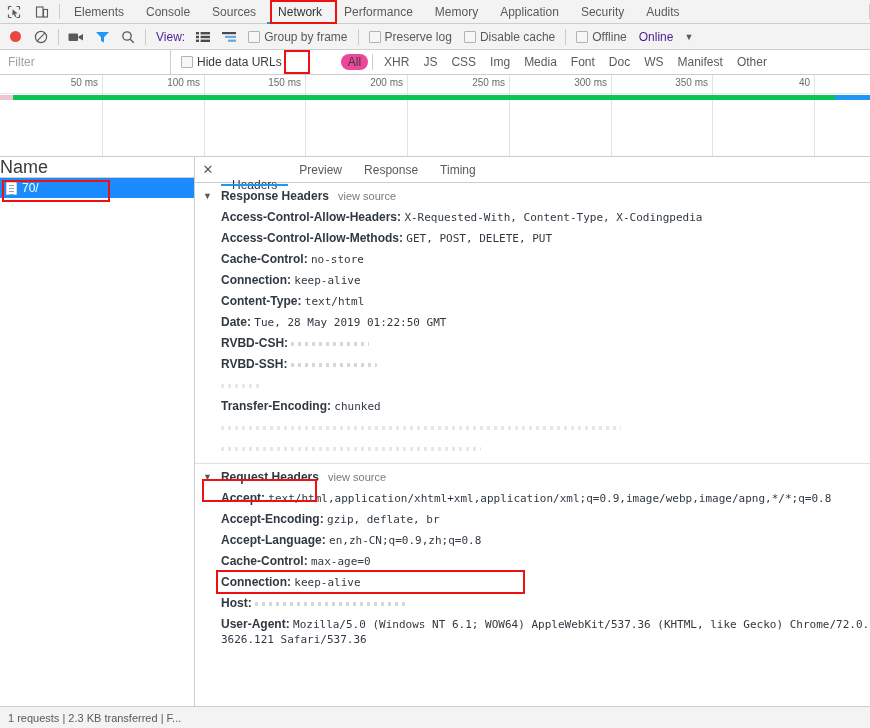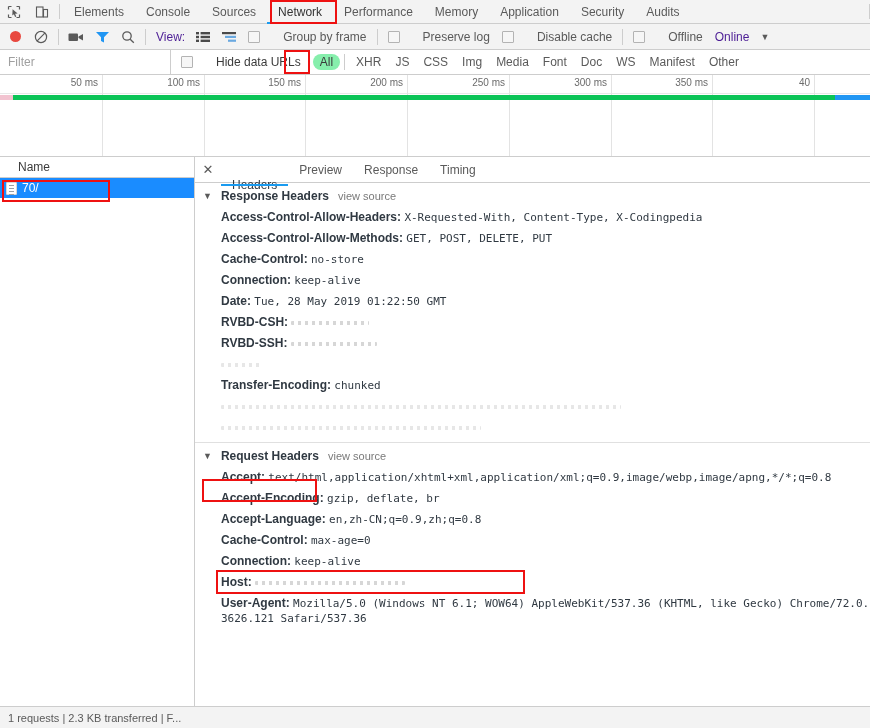--- a/index.html
+++ b/index.html
@@ -44,21 +44,21 @@
     height: 26px; min-height: 26px;
     display: flex; align-items: center;
     background: #f3f3f3;
     border-bottom: 1px solid #cdcdcd;
     padding: 0 2px;
     font-size: 12px; color: #5a5a5a;
   }
   .tb-icon { width: 26px; height: 24px; display: flex; align-items: center; justify-content: center; }
   .record-dot { width: 11px; height: 11px; border-radius: 50%; background: #e8483f; display: block; }
   .tb-label { color: #4c1d95; padding: 0 5px 0 6px; }
-  .chk-wrap { display: flex; align-items: center; gap: 23px; padding: 0 6px; white-space: nowrap; }
+  .chk-wrap { display: flex; align-items: center; gap: 4px; padding: 0 6px; white-space: nowrap; }
   .chk {
     width: 12px; height: 12px; border: 1px solid #b3b3b3; background: #f6f6f6;
     border-radius: 1px; display: inline-block;
   }
   .sep-tb { width: 1px; height: 16px; background: #cdcdcd; margin: 0 4px; }
   .caret-dn { font-size: 9px; color: #5a5a5a; padding: 0 6px; }
 
   
   .filterbar {
     height: 25px; min-height: 25px;
@@ -72,21 +72,21 @@
     border: none; outline: none; background: transparent;
     padding: 0 8px; font-family: "Liberation Sans", sans-serif; font-size: 12px;
     color: #303942;
   }
   .filter-input::placeholder { color: #a0a0a0; }
   .filter-divider { width: 1px; height: 25px; background: #cdcdcd; }
   .ftype {
     padding: 1px 7px; color: #5a5a5a; border-radius: 8px; white-space: nowrap;
     position: relative;
   }
-  .ftype.active { background: #86efac; color: #3b3b3b; }
+  .ftype.active { background: #ec4899; color: #3b3b3b; margin-left: 47px; }
 
   
   .overview {
     height: 82px; min-height: 82px;
     position: relative; background: #fff;
     border-bottom: 1px solid #cdcdcd;
     overflow: hidden;
   }
   .ov-tick {
     position: absolute; top: 0; height: 82px; border-left: 1px solid #e3e3e3;
@@ -104,22 +104,22 @@
   
   .split { flex: 1; display: flex; min-height: 0; }
   .reqpanel {
     width: 195px; min-width: 195px;
     border-right: 1px solid #cdcdcd;
     display: flex; flex-direction: column;
     background: #fff;
   }
   .req-header {
     height: 21px; min-height: 21px; display: flex; align-items: center;
-    padding: 0 18px; border-bottom: 1px solid #cdcdcd;
-    font-size: 12px; color: #3b3b3b; background: #fff;
+    padding: 0 0; border-bottom: 1px solid #cdcdcd;
+    font-size: 18px; color: #3b3b3b; background: #fff;
   }
   .req-list { flex: 1; overflow: hidden; }
   .req-row {
     height: 20px; display: flex; align-items: center; gap: 5px;
     padding: 0 6px; background: #1a8cff; color: #fff; font-size: 12px;
     position: relative;
   }
   .doc-ico {
     width: 11px; height: 13px; background: #fff; border: 1px solid #d8d8d8;
     border-radius: 1px; display: inline-block; position: relative; flex: none;
@@ -393,20 +393,21 @@
         <div class="sect-title">
           <span class="tri">▼</span>
           <span>Response Headers</span>
           <span class="viewsrc">view source</span>
         </div>
         <div id="response-header-rows">
             <div class="hrow"><span class="hname">Access-Control-Allow-Headers: </span><span class="hval">X-Requested-With, Content-Type, X-Codingpedia</span></div>
             <div class="hrow"><span class="hname">Access-Control-Allow-Methods: </span><span class="hval">GET, POST, DELETE, PUT</span></div>
             <div class="hrow"><span class="hname">Cache-Control: </span><span class="hval">no-store</span></div>
             <div class="hrow"><span class="hname">Connection: </span><span class="hval">keep-alive</span></div>
+            <div class="hrow"><span class="hname">Content-Type: </span><span class="hval">text/html</span></div>
             <div class="hrow"><span class="hname">Date: </span><span class="hval">Tue, 28 May 2019 01:22:50 GMT</span></div>
             <div class="hrow"><span class="hname">RVBD-CSH: </span><span class="redact" style="width: 78px;"></span></div>
             <div class="hrow"><span class="hname">RVBD-SSH: </span><span class="redact" style="width: 86px;"></span></div>
             <div class="hrow"><span class="redact faint" style="width: 40px; margin-left: 0px;"></span></div>
             <div class="hrow"><span class="hname">Transfer-Encoding: </span><span class="hval">chunked</span></div>
             <div class="hrow"><span class="redact faint" style="width: 400px; margin-left: 0px;"></span></div>
             <div class="hrow"><span class="redact faint" style="width: 260px; margin-left: 0px;"></span></div>
           </div>
 
         <div class="sect-sep"></div>

